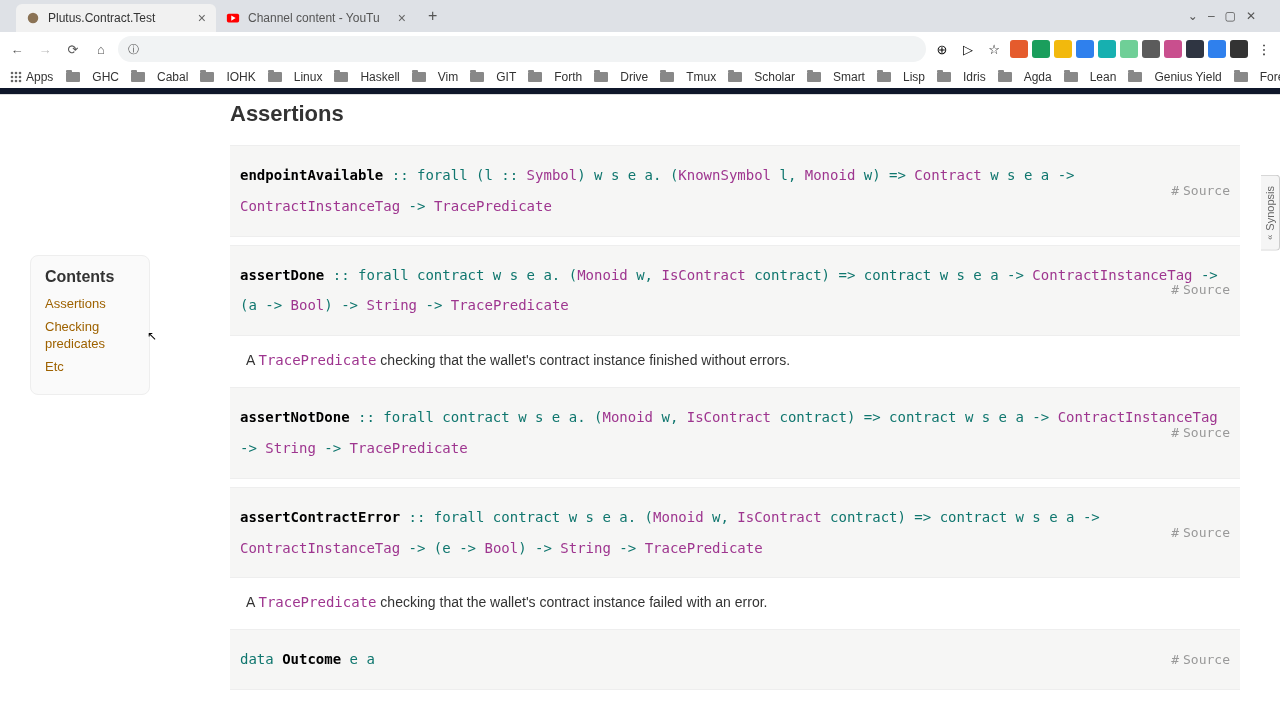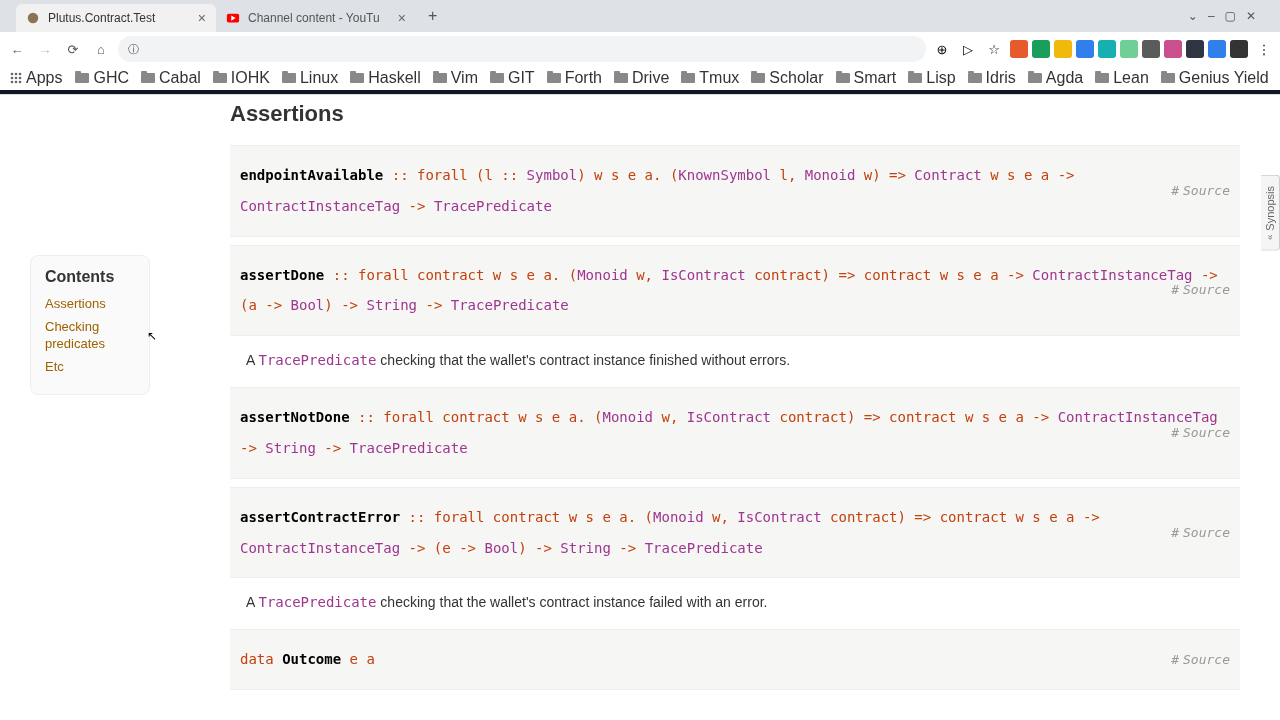--- a/index.html
+++ b/index.html
@@ -19,47 +19,47 @@
 
 .nav-bar { display: flex; align-items: center; height: 34px; padding: 0 6px; gap: 6px; background: #fff; }
 .nav-btn { width: 22px; height: 22px; display: flex; align-items: center; justify-content: center; color: #555; cursor: pointer; border-radius: 50%; }
 .nav-btn.disabled { color: #bbb; }
 .url-bar { flex: 1; display: flex; align-items: center; height: 26px; background: #f1f3f4; border-radius: 13px; padding: 0 10px; font-size: 13px; color: #555; }
 .url-bar .protocol-icon { margin-right: 6px; font-size: 11px; }
 .nav-icons { display: flex; gap: 6px; align-items: center; }
 .nav-icon { width: 20px; height: 20px; display: flex; align-items: center; justify-content: center; cursor: pointer; font-size: 13px; }
 .ext-icon { width: 18px; height: 18px; border-radius: 3px; }
 
-.bookmark-bar { display: flex; align-items: center; height: 28px; padding: 0 6px; gap: 4px; font-size: 16px; color: #333; background: #fff; border-bottom: 4px solid #0f172a; }
+.bookmark-bar { display: flex; align-items: center; height: 28px; padding: 0 6px; gap: 4px; font-size: 12px; color: #333; background: #fff; border-bottom: 6px solid #0f172a; }
 .bookmark-bar .apps-icon { display: flex; align-items: center; gap: 4px; cursor: pointer; padding: 2px 4px; }
-.bookmark-item { display: flex; align-items: center; gap: 4px; cursor: pointer; padding: 2px 5px; white-space: nowrap; }
+.bookmark-item { display: flex; align-items: center; gap: 12px; cursor: pointer; padding: 2px 5px; white-space: nowrap; }
 .bookmark-folder { width: 14px; height: 10px; background: #888; border-radius: 1px; position: relative; }
 .bookmark-folder::before { content: ''; position: absolute; top: -2px; left: 0; width: 6px; height: 2px; background: #888; border-radius: 1px 1px 0 0; }
 .bookmark-bar .spacer { flex: 1; }
 
 
 .page { position: relative; height: calc(720px - 94px); background: #fff; overflow: hidden; }
 .synopsis-tab { position: absolute; right: 0; top: 80px; background: #f5f5f5; border: 1px solid #ccc; border-right: none; border-radius: 4px 0 0 4px; padding: 10px 3px; writing-mode: vertical-rl; transform: rotate(180deg); font-size: 11px; color: #666; cursor: pointer; display: flex; align-items: center; gap: 4px; }
 .synopsis-chev { font-size: 9px; }
 
 .sidebar { position: absolute; left: 30px; top: 160px; width: 120px; background: #fafafa; border: 1px solid #eee; border-radius: 8px; padding: 12px 14px; }
 .sidebar h3 { font-size: 16px; color: #333; margin-bottom: 10px; font-weight: 700; }
 .sidebar a { display: block; color: #9e6200; font-size: 13px; margin-bottom: 6px; text-decoration: none; line-height: 1.3; }
 
 .cursor-ptr { position: absolute; left: 147px; top: 234px; font-size: 12px; pointer-events: none; }
 
 .content { margin-left: 230px; margin-right: 40px; padding-top: 6px; }
 .content h2 { font-size: 22px; color: #333; margin-bottom: 18px; font-weight: 700; }
 
 .sig-block { background: #f6f6f5; border-top: 1px solid #eee; border-bottom: 1px solid #eee; padding: 14px 10px; margin-bottom: 8px; position: relative; font-family: "Monaco", "Menlo", "Consolas", monospace; font-size: 14px; line-height: 2.2; color: #333; }
-.sig-block .source-link { position: absolute; right: 10px; top: 50%; transform: translateY(-50%); color: #999; font-size: 13px; cursor: pointer; font-style: italic; }
+.sig-block .source-link { position: absolute; right: 10px; top: 50%; transform: translateY(-50%); color: #999; font-size: 13px; cursor: pointer; }
 .sig-block .source-link .hash { margin-right: 4px; }
 
 .fname { font-weight: 700; color: #000; }
-.kw-sym { color: #c2410c; }
+.kw-sym { color: #0f766e; }
 .type-link { color: #9e358f; text-decoration: none; }
 
 .doc-text { padding: 6px 16px 16px 16px; font-size: 14px; color: #333; line-height: 1.5; }
 .doc-text .type-link { color: #9e358f; font-family: "Monaco","Menlo","Consolas",monospace; }
 </style>
 </head>
 <body>
 
 <div class="browser-chrome">
   <div class="tab-bar">

